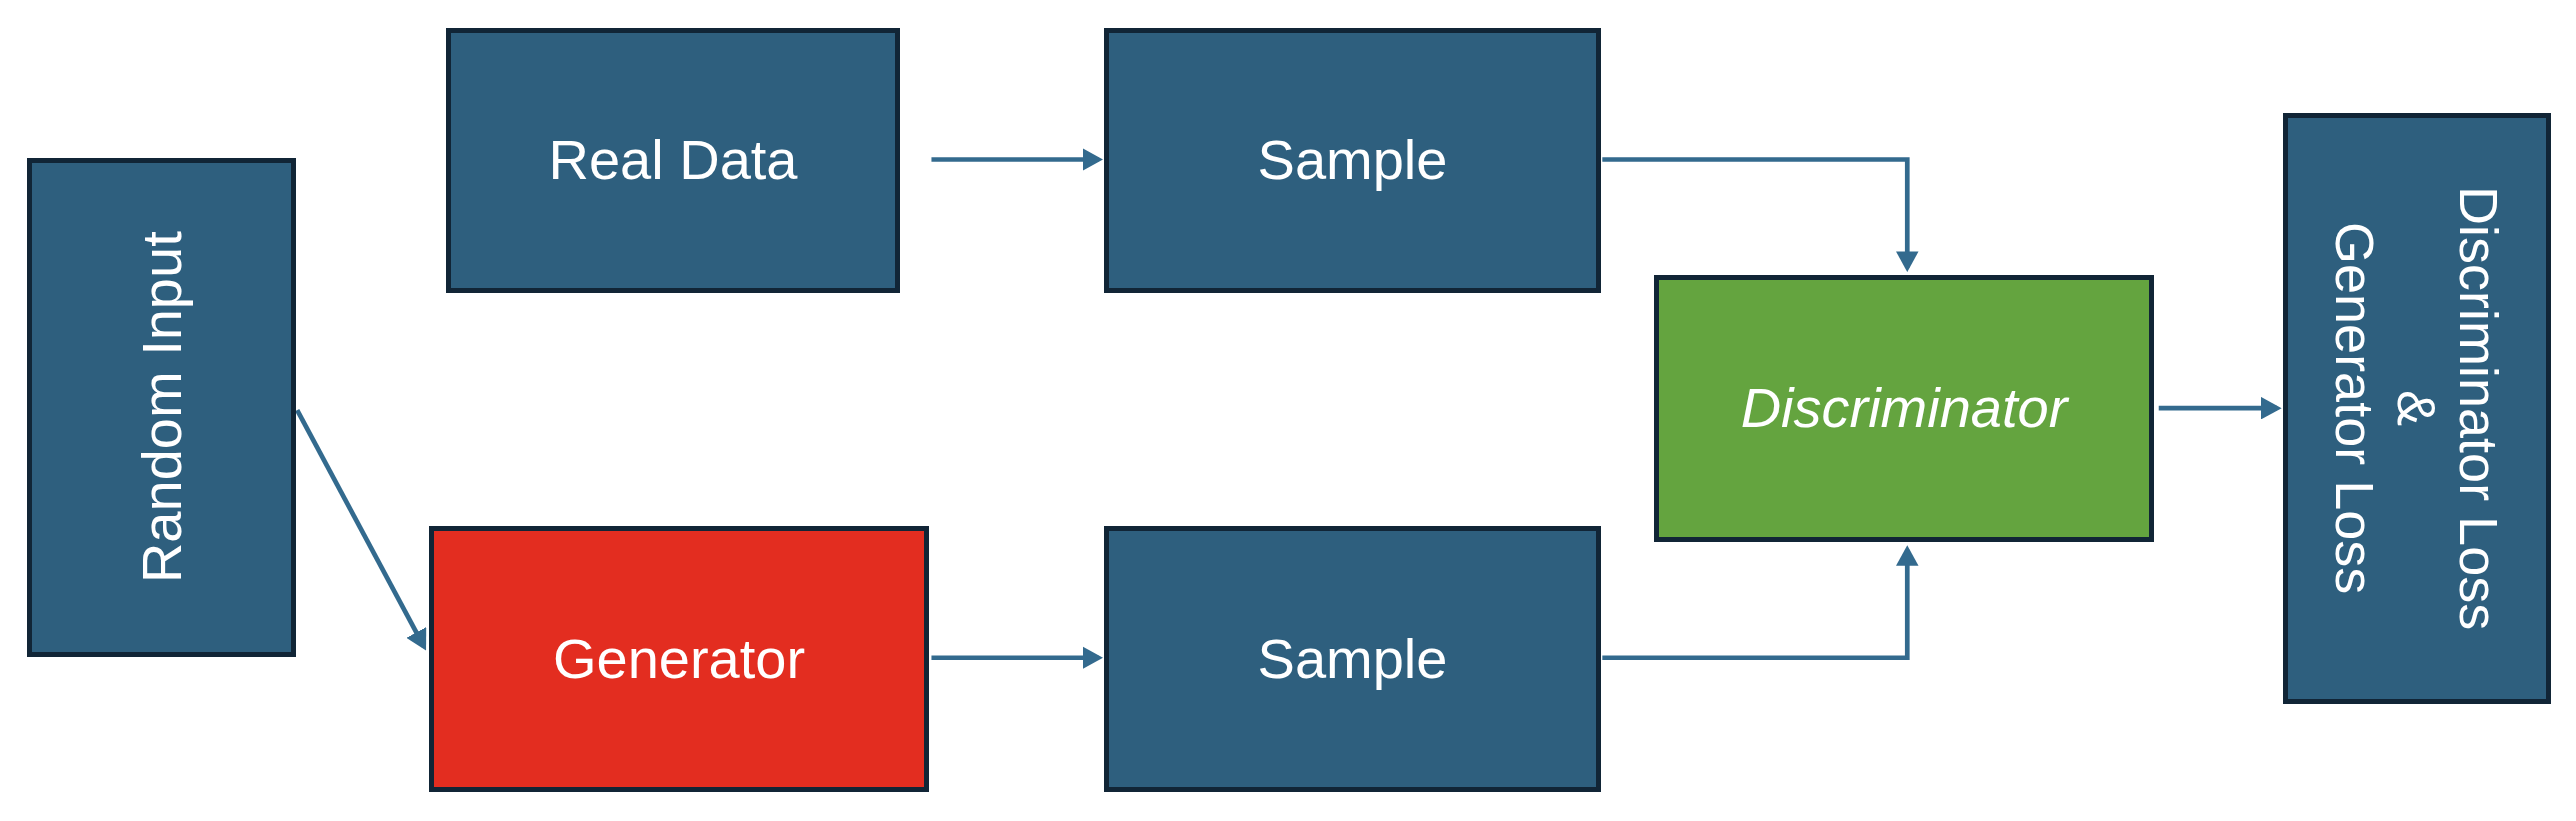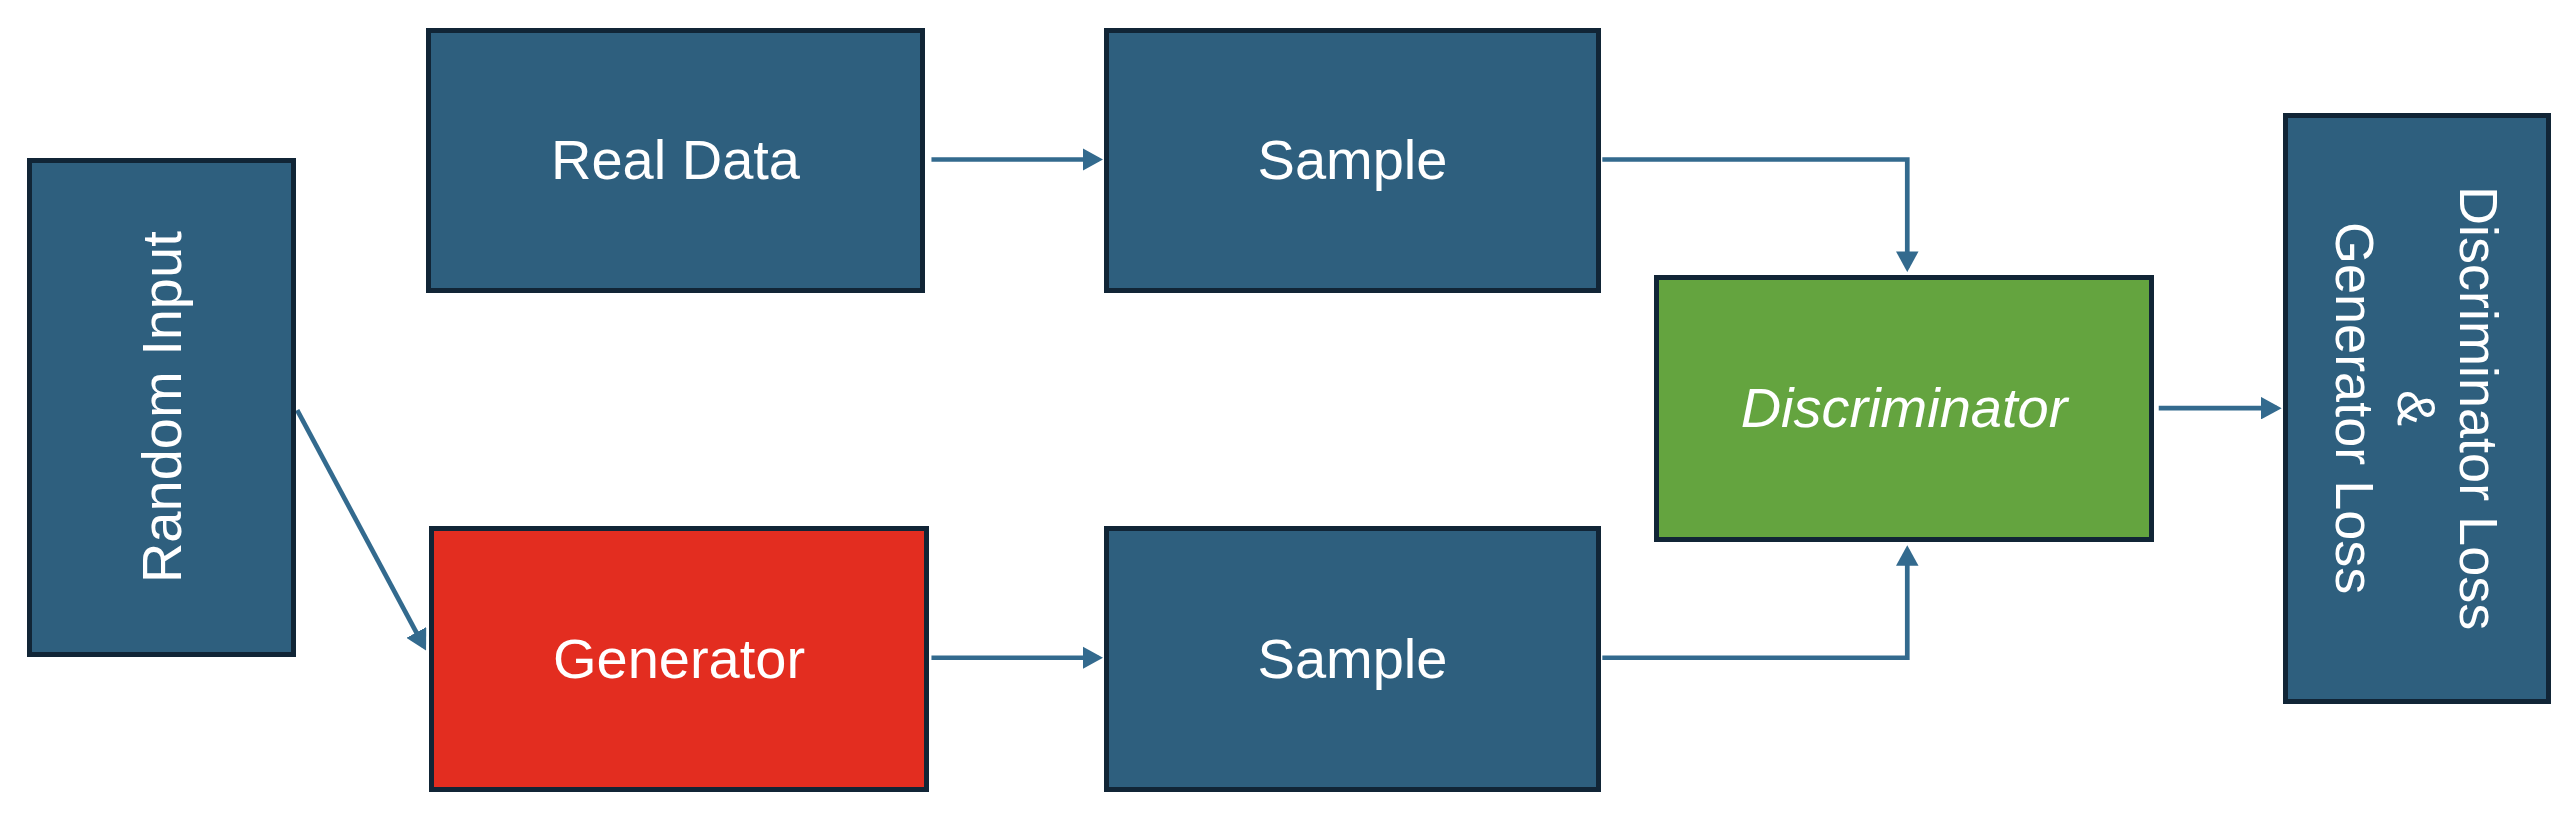--- a/index.html
+++ b/index.html
@@ -27,21 +27,21 @@
   .fill-blue{background:var(--node-blue);}
   .fill-red{background:var(--node-red);}
   .fill-green{background:var(--node-green);}
   .node-label{font-size:56px;line-height:1.15;white-space:nowrap;}
   .rot-ccw{transform:rotate(-90deg);}   
   .rot-cw{transform:rotate(90deg);}     
   .loss-label{font-size:54px;line-height:1.15;}
   .loss-label div{white-space:nowrap;}
   
   .n-random{left:27px;top:158px;width:269px;height:499px;}
-  .n-real{left:426px;top:28px;width:499px;height:265px;}
+  .n-real{left:446px;top:28px;width:454px;height:265px;}
   .n-sample-top{left:1104px;top:28px;width:497px;height:265px;}
   .n-generator{left:429px;top:526px;width:500px;height:266px;align-items:center;}
   .n-sample-bottom{left:1104px;top:526px;width:497px;height:266px;}
   .n-disc{left:1654px;top:275px;width:500px;height:267px;font-style:italic;}
   .n-loss{left:2283px;top:113px;width:268px;height:591px;}
 </style>
 </head>
 <body>
 
 <div class="canvas">

